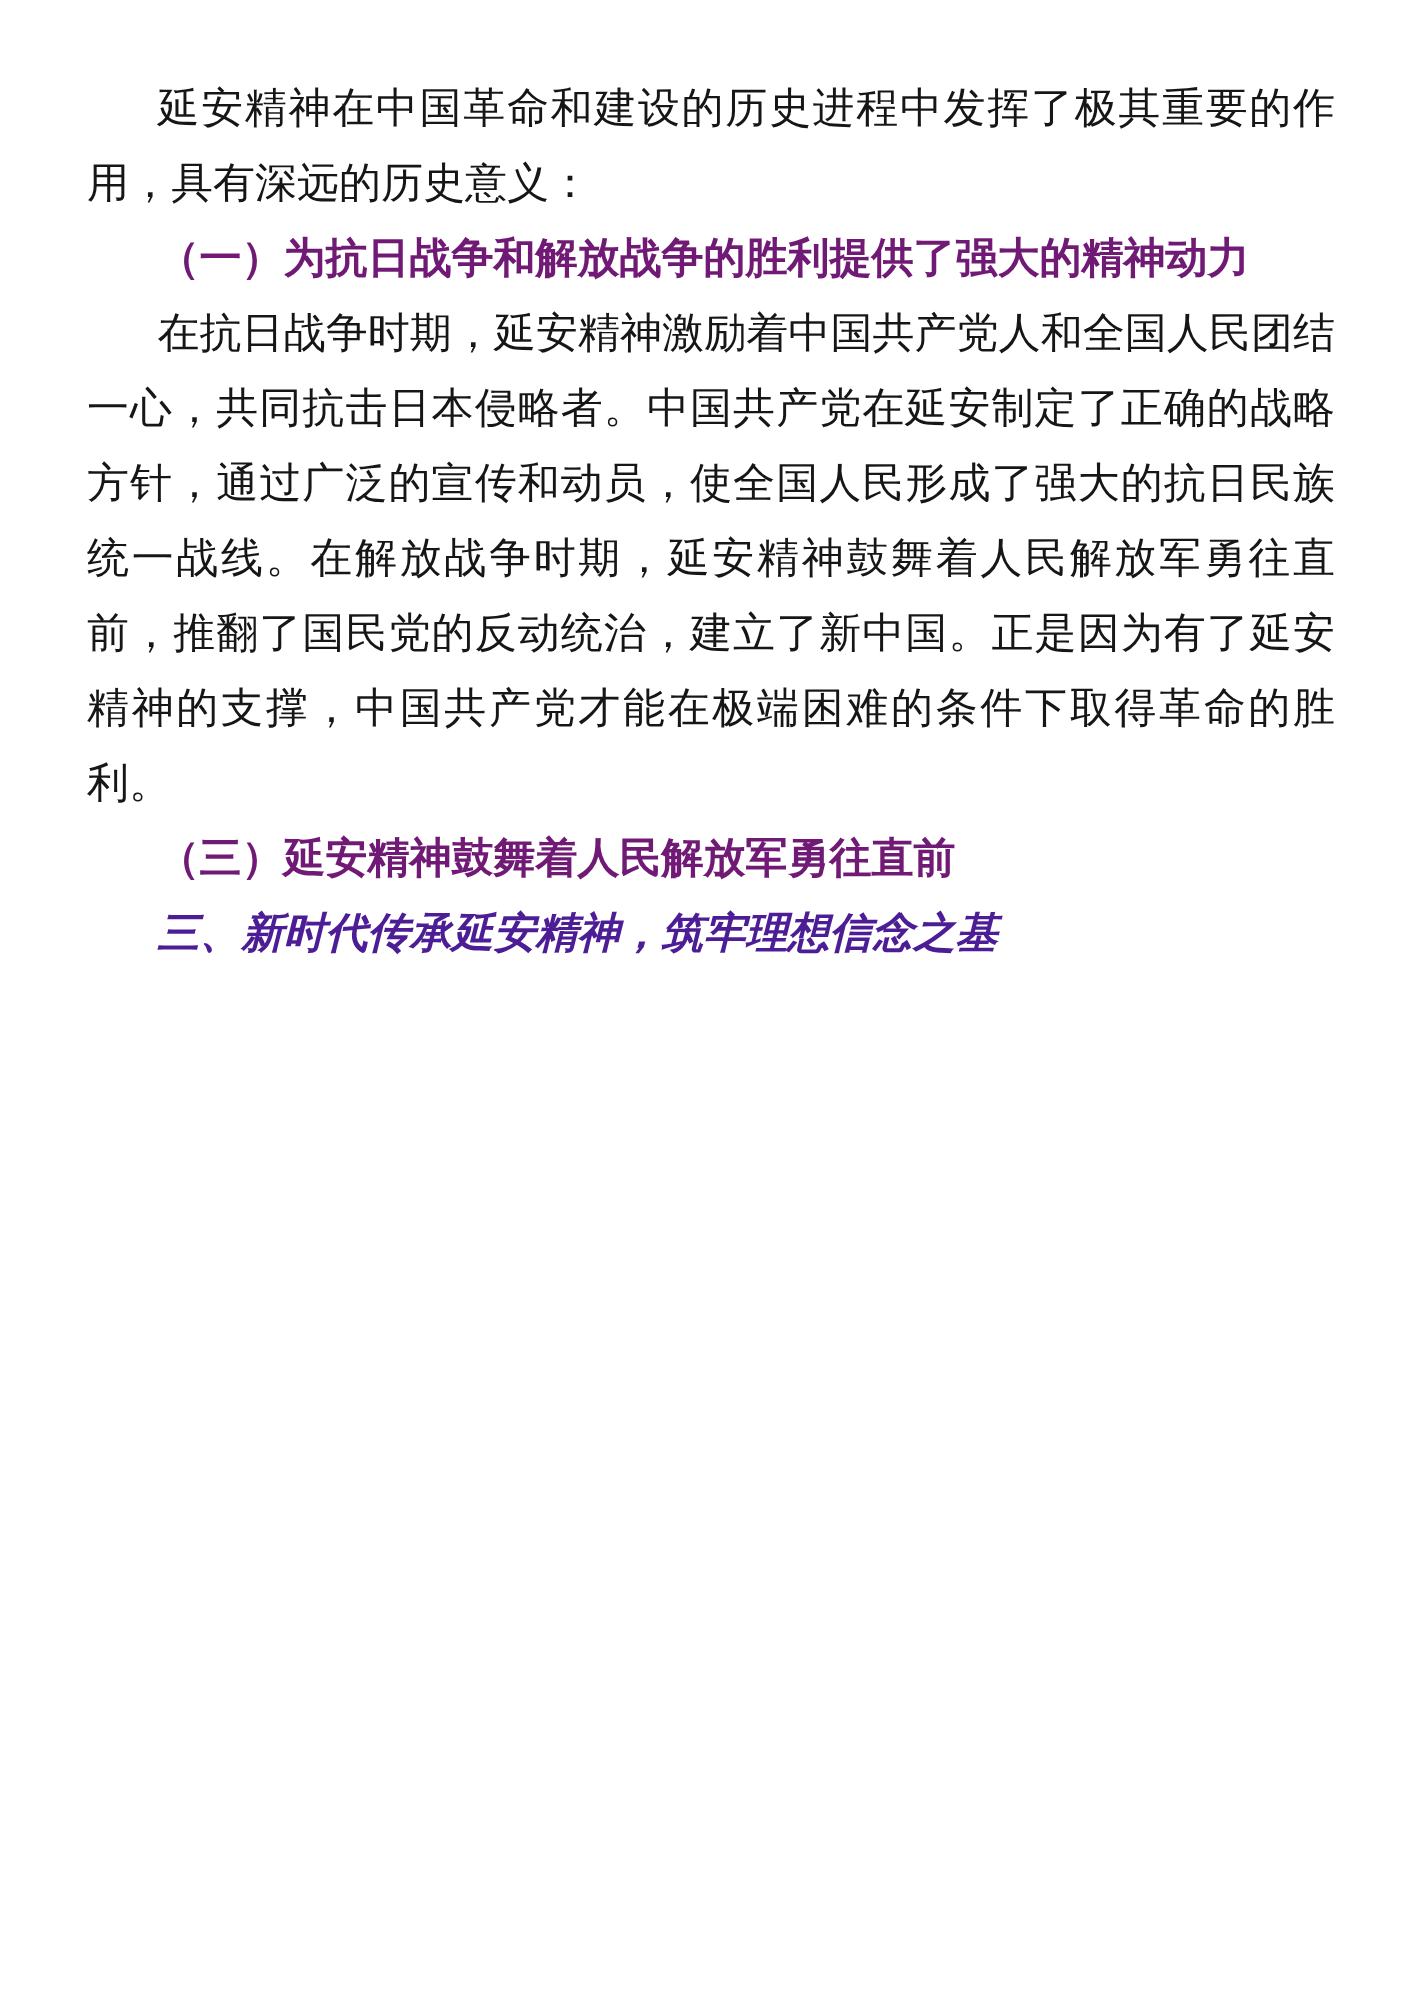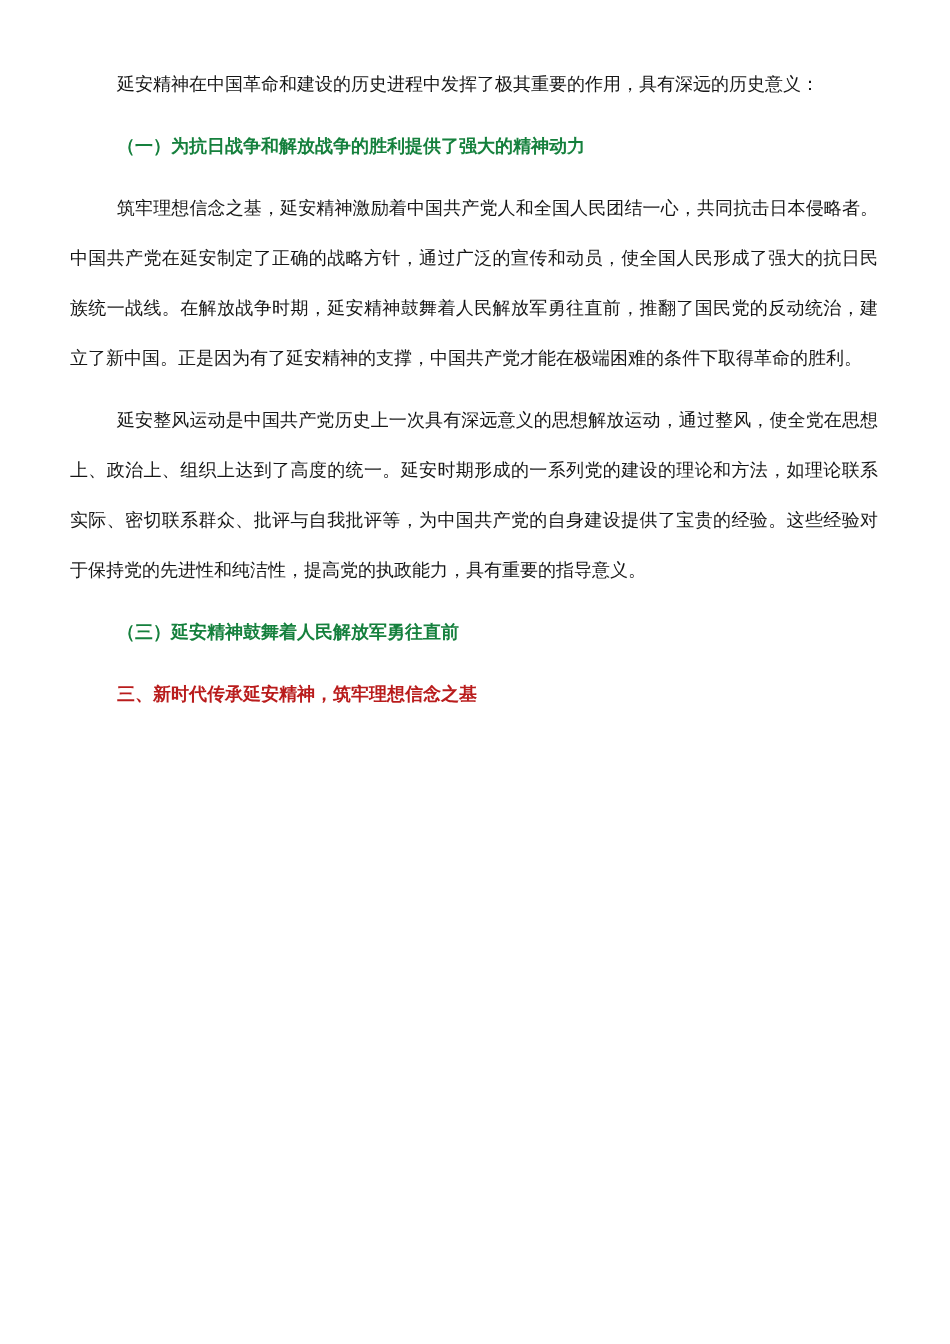--- a/index.html
+++ b/index.html
@@ -12,49 +12,49 @@
     width: 950px;
     height: 1344px;
     background: #ffffff;
     box-sizing: border-box;
     padding: 47px 60px 0 58px;
     font-family: "Liberation Sans", "DejaVu Sans", sans-serif;
     color: #161616;
     overflow: hidden;
   }
   .para {
-    margin: 12px;
-    font-size: 18px;
+    margin: 0;
+    font-size: 28px;
     line-height: 50px;
     text-align: justify;
     text-align-last: left;
     text-indent: 47px;
     word-break: break-all;
     font-weight: 400;
     letter-spacing: 0;
   }
   .heading-bold {
     font-weight: 700;
-    color: #15803d;
+    color: #701a75;
   }
   .heading-section {
     font-weight: 600;
-    color: #b91c1c;
+    color: #4c1d95;
+    font-style: italic;
   }
 </style>
 </head>
 <body>
 
 <div class="page">
   <p class="para">延安精神在中国革命和建设的历史进程中发挥了极其重要的作用，具有深远的历史意义：</p>
 
   <p class="para heading-bold">（一）为抗日战争和解放战争的胜利提供了强大的精神动力</p>
 
-  <p class="para">筑牢理想信念之基，延安精神激励着中国共产党人和全国人民团结一心，共同抗击日本侵略者。中国共产党在延安制定了正确的战略方针，通过广泛的宣传和动员，使全国人民形成了强大的抗日民族统一战线。在解放战争时期，延安精神鼓舞着人民解放军勇往直前，推翻了国民党的反动统治，建立了新中国。正是因为有了延安精神的支撑，中国共产党才能在极端困难的条件下取得革命的胜利。</p>
+  <p class="para">在抗日战争时期，延安精神激励着中国共产党人和全国人民团结一心，共同抗击日本侵略者。中国共产党在延安制定了正确的战略方针，通过广泛的宣传和动员，使全国人民形成了强大的抗日民族统一战线。在解放战争时期，延安精神鼓舞着人民解放军勇往直前，推翻了国民党的反动统治，建立了新中国。正是因为有了延安精神的支撑，中国共产党才能在极端困难的条件下取得革命的胜利。</p>
 
 
-  <p class="para">延安整风运动是中国共产党历史上一次具有深远意义的思想解放运动，通过整风，使全党在思想上、政治上、组织上达到了高度的统一。延安时期形成的一系列党的建设的理论和方法，如理论联系实际、密切联系群众、批评与自我批评等，为中国共产党的自身建设提供了宝贵的经验。这些经验对于保持党的先进性和纯洁性，提高党的执政能力，具有重要的指导意义。</p>
 
   <p class="para heading-bold">（三）延安精神鼓舞着人民解放军勇往直前</p>
 
 
   <p class="para heading-section">三、新时代传承延安精神，筑牢理想信念之基</p>
 </div>
 
 </body></html>

